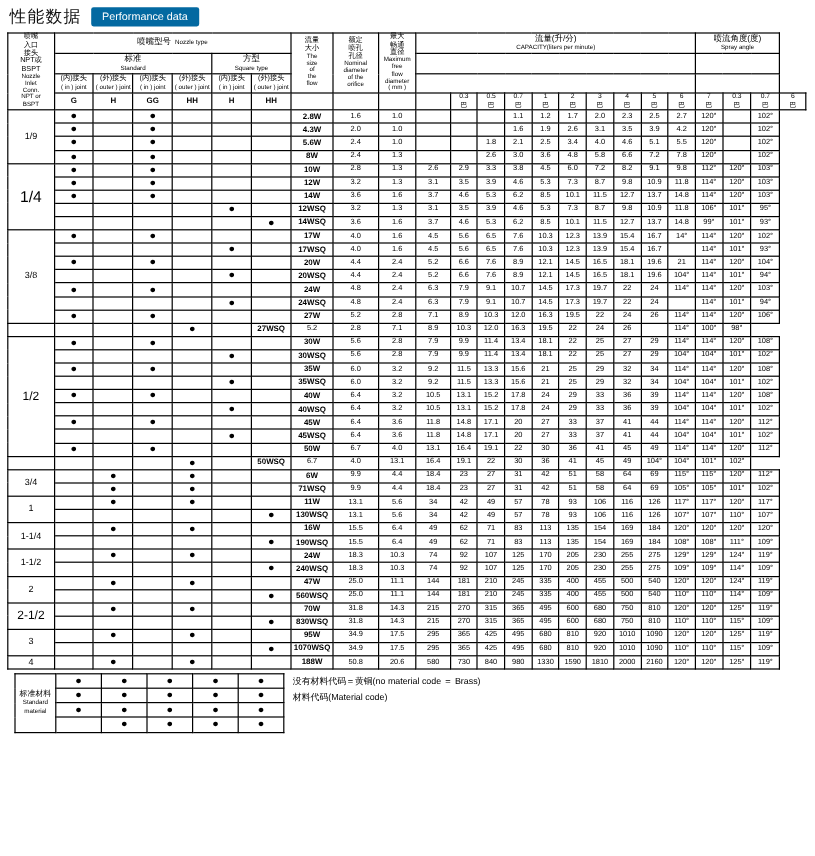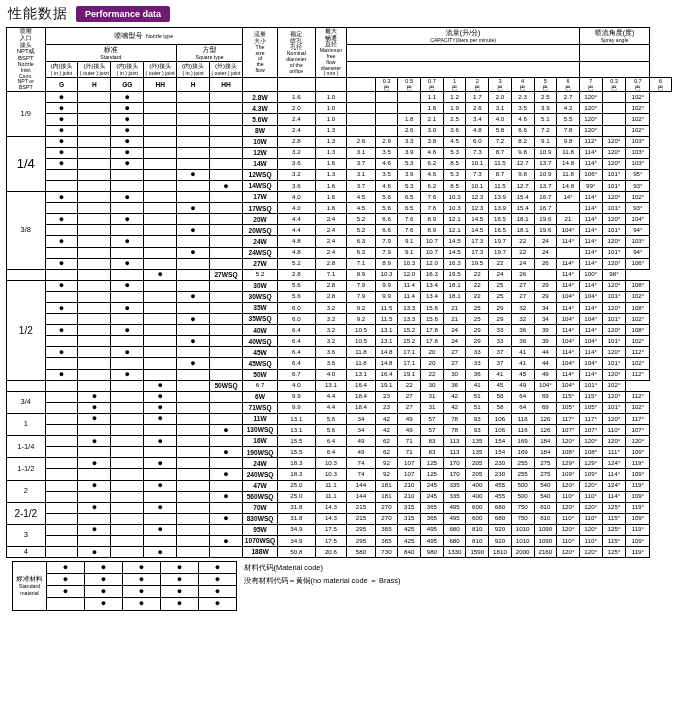--- a/index.html
+++ b/index.html
@@ -1,21 +1,21 @@
 <!DOCTYPE html>
 <html><head>
 <meta charset="utf-8">
 <style>
   html,body{margin:0;padding:0;background:#fff;}
   body{width:679px;height:713px;font-family:"Liberation Sans",sans-serif;color:#000;}
   .page{position:relative;width:679px;height:713px;padding:0;box-sizing:border-box;}
   
   .hdr{display:flex;align-items:center;gap:8px;padding:5px 0 4px 8px;}
   .hdr .cn{font-size:14px;font-weight:normal;color:#111;letter-spacing:1px;}
-  .hdr .en{background:#701a75;color:#fff;font-size:9px;font-weight:bold;padding:3px 9px;border-radius:2px;}
+  .hdr .en{background:#0369a1;color:#fff;font-size:9px;font-weight:normal;padding:3px 9px;border-radius:2px;}
   
   table{border-collapse:collapse;table-layout:fixed;margin-left:6px;}
   table.main{width:666px;}
   td,th{border:0.6px solid #000;font-size:6.2px;text-align:center;vertical-align:middle;padding:0;line-height:1.12;}
   .cn7{font-size:7px;font-weight:normal;}
   .cn6{font-size:6px;}
   .en5{font-size:5.2px;}
   .rowh{height:11.1px;}
   .model{font-weight:bold;font-size:6.6px;}
   .dot{font-size:9px;line-height:1;}
@@ -1262,17 +1262,17 @@
           <tr>
             <td></td>
             <td><span class="dot">●</span></td>
             <td><span class="dot">●</span></td>
             <td><span class="dot">●</span></td>
             <td><span class="dot">●</span></td>
           </tr>
         </tbody>
     </table>
     <div class="codes">
+      <div><span>没有材料代码＝黄铜(no material code ＝ Brass)</span></div>
       <div><span>材料代码(Material code)</span></div>
-      <div><span>没有材料代码＝黄铜(no material code ＝ Brass)</span></div>
     </div>
   </div>
 </div>
 
 </body></html>

